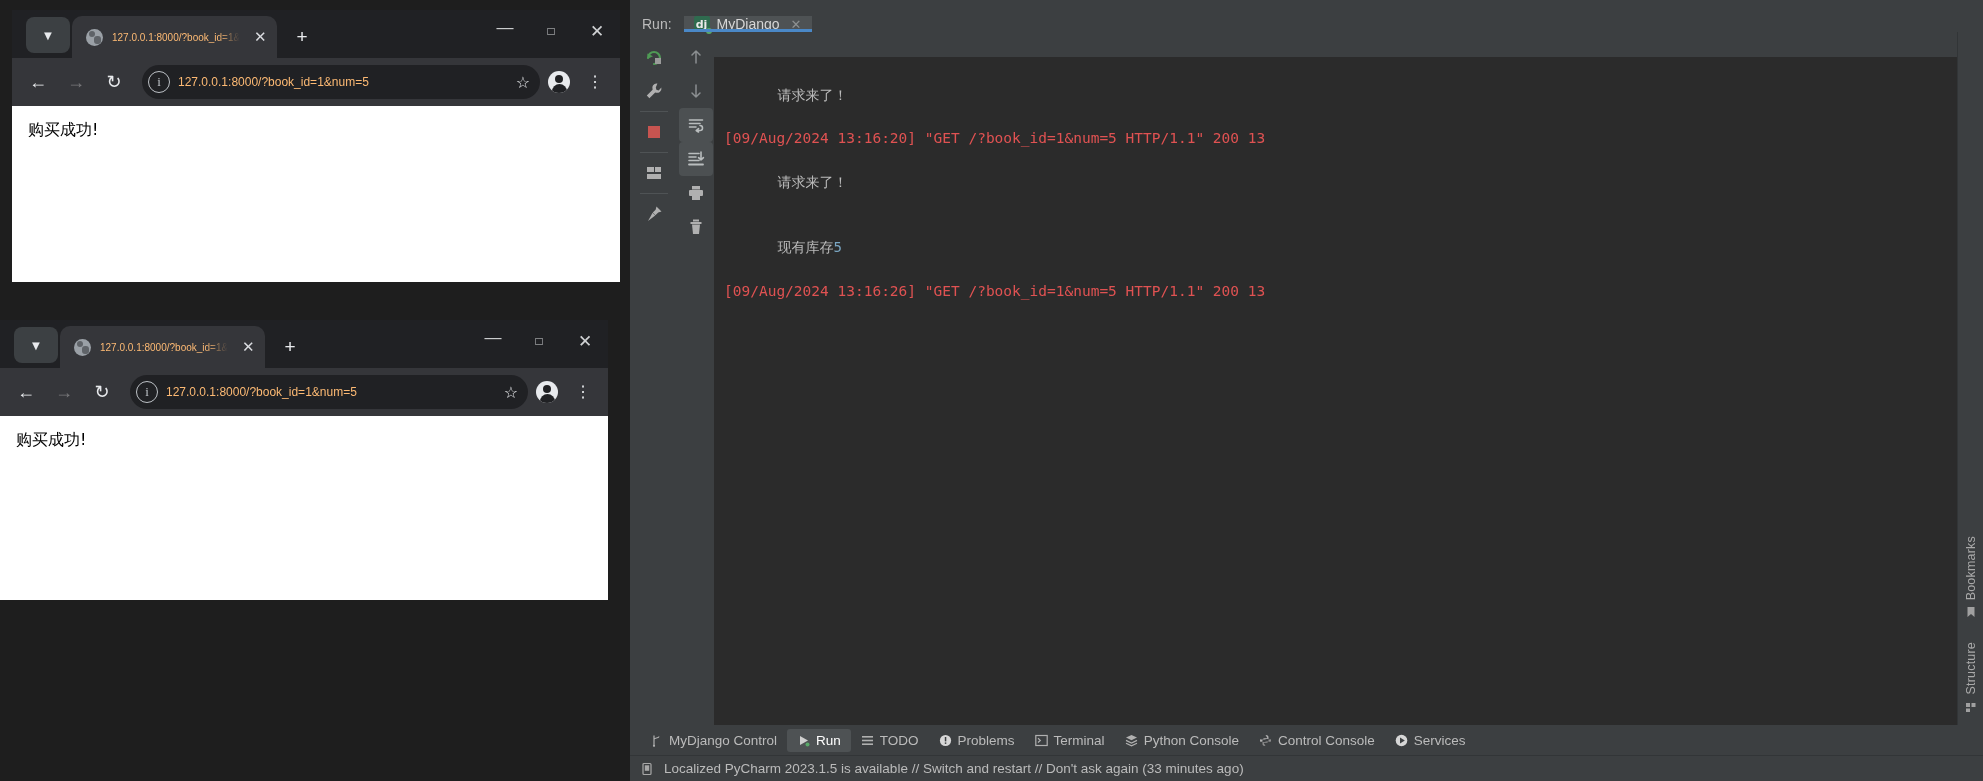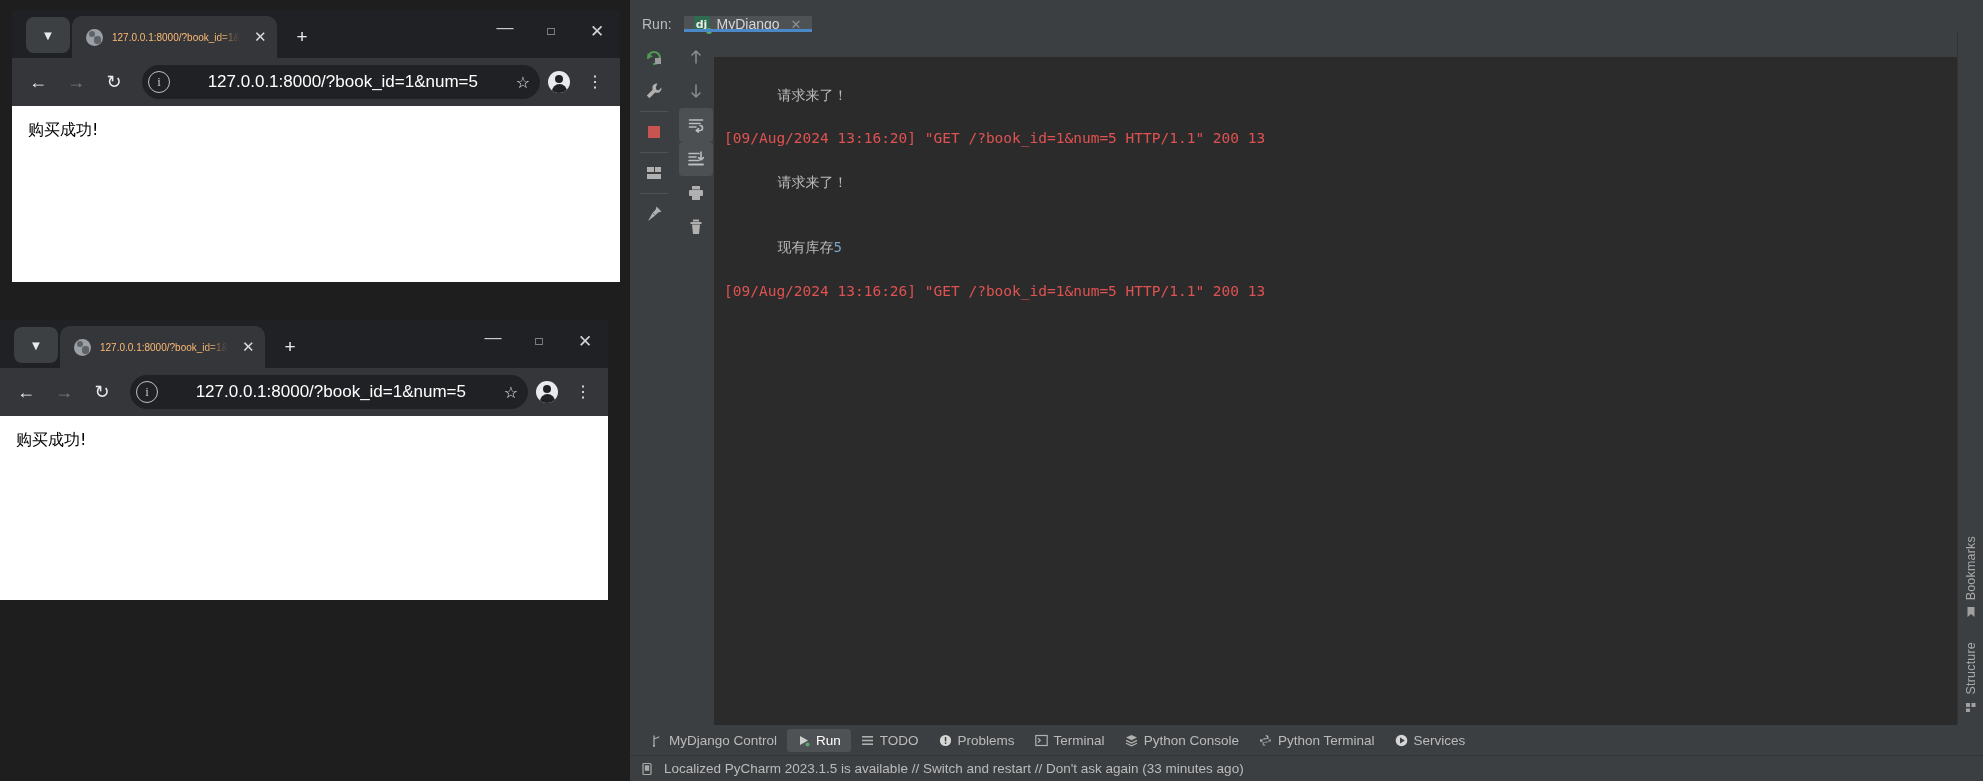--- a/index.html
+++ b/index.html
@@ -61,21 +61,21 @@
   .omnibox {
     flex: 1 1 auto; height: 34px; background: #202124; border-radius: 18px;
     display: flex; align-items: center; padding: 0 10px 0 6px; margin-left: 8px; gap: 8px;
     min-width: 0;
   }
   .omni-info {
     width: 22px; height: 22px; border-radius: 50%; border: 1.6px solid #bdc1c6;
     color: #bdc1c6; font-size: 13px; display: flex; align-items: center; justify-content: center;
     flex: 0 0 auto; font-family: "Liberation Serif", serif;
   }
-  .omni-url { color: #ffffff; font-size: 17px; white-space: nowrap; overflow: hidden; flex: 1 1 auto; text-align: center; }
+  .omni-url { color: #fdba74; font-size: 12px; white-space: nowrap; overflow: hidden; flex: 1 1 auto; }
   .omni-star { color: #e8eaed; font-size: 16px; flex: 0 0 auto; }
   .tb-icon { width: 34px; height: 34px; display:flex; align-items:center; justify-content:center; flex: 0 0 auto; }
   .avatar-circle { width: 22px; height: 22px; border-radius: 50%; background: #e8eaed; position: relative; overflow: hidden; }
   .avatar-circle::before { content:""; position:absolute; left:7px; top:4px; width:8px; height:8px; border-radius:50%; background:#202124; }
   .avatar-circle::after { content:""; position:absolute; left:3.5px; top:13px; width:15px; height:12px; border-radius:8px 8px 0 0; background:#202124; }
   .kebab { color: #e8eaed; font-size: 16px; letter-spacing: 0; line-height: 0.75; }
   .page-body { background: #ffffff; padding: 14px 16px; }
   .page-text { color: #000; font-size: 16px; font-family: "DejaVu Sans", sans-serif; }
 
   
@@ -419,21 +419,21 @@
         </span>
         <span>Python Console</span>
       </div>
       <div class="bb-item">
         <span>
           <svg width="13" height="13" viewBox="0 0 13 13">
               <path d="M6.5 1 C9 1 9.5 2 9.5 3.3 V5 H6.5 V5.6 H3.5 C2 5.6 1 4.4 1 6.5 C1 8.6 2 7.4 3.5 7.4 V6.2 C3.5 5 4.3 4.2 5.5 4.2 H8.5" fill="#b0b0b0"></path>
               <path d="M6.5 12 C4 12 3.5 11 3.5 9.7 V8 H6.5 V7.4 H9.5 C11 7.4 12 8.6 12 6.5 C12 4.4 11 5.6 9.5 5.6 V6.8 C9.5 8 8.7 8.8 7.5 8.8 H4.5" fill="#8f8f8f"></path>
             </svg>
         </span>
-        <span>Python Terminal</span>
+        <span>Control Console</span>
       </div>
       <div class="bb-item">
         <span>
           <svg width="13" height="13" viewBox="0 0 13 13">
               <circle cx="6.5" cy="6.5" r="5.8" fill="#d6d6d6"></circle>
               <path d="M5 3.6 L9.8 6.5 L5 9.4 Z" fill="#3c3f41"></path>
             </svg>
         </span>
         <span>Services</span>
       </div>

